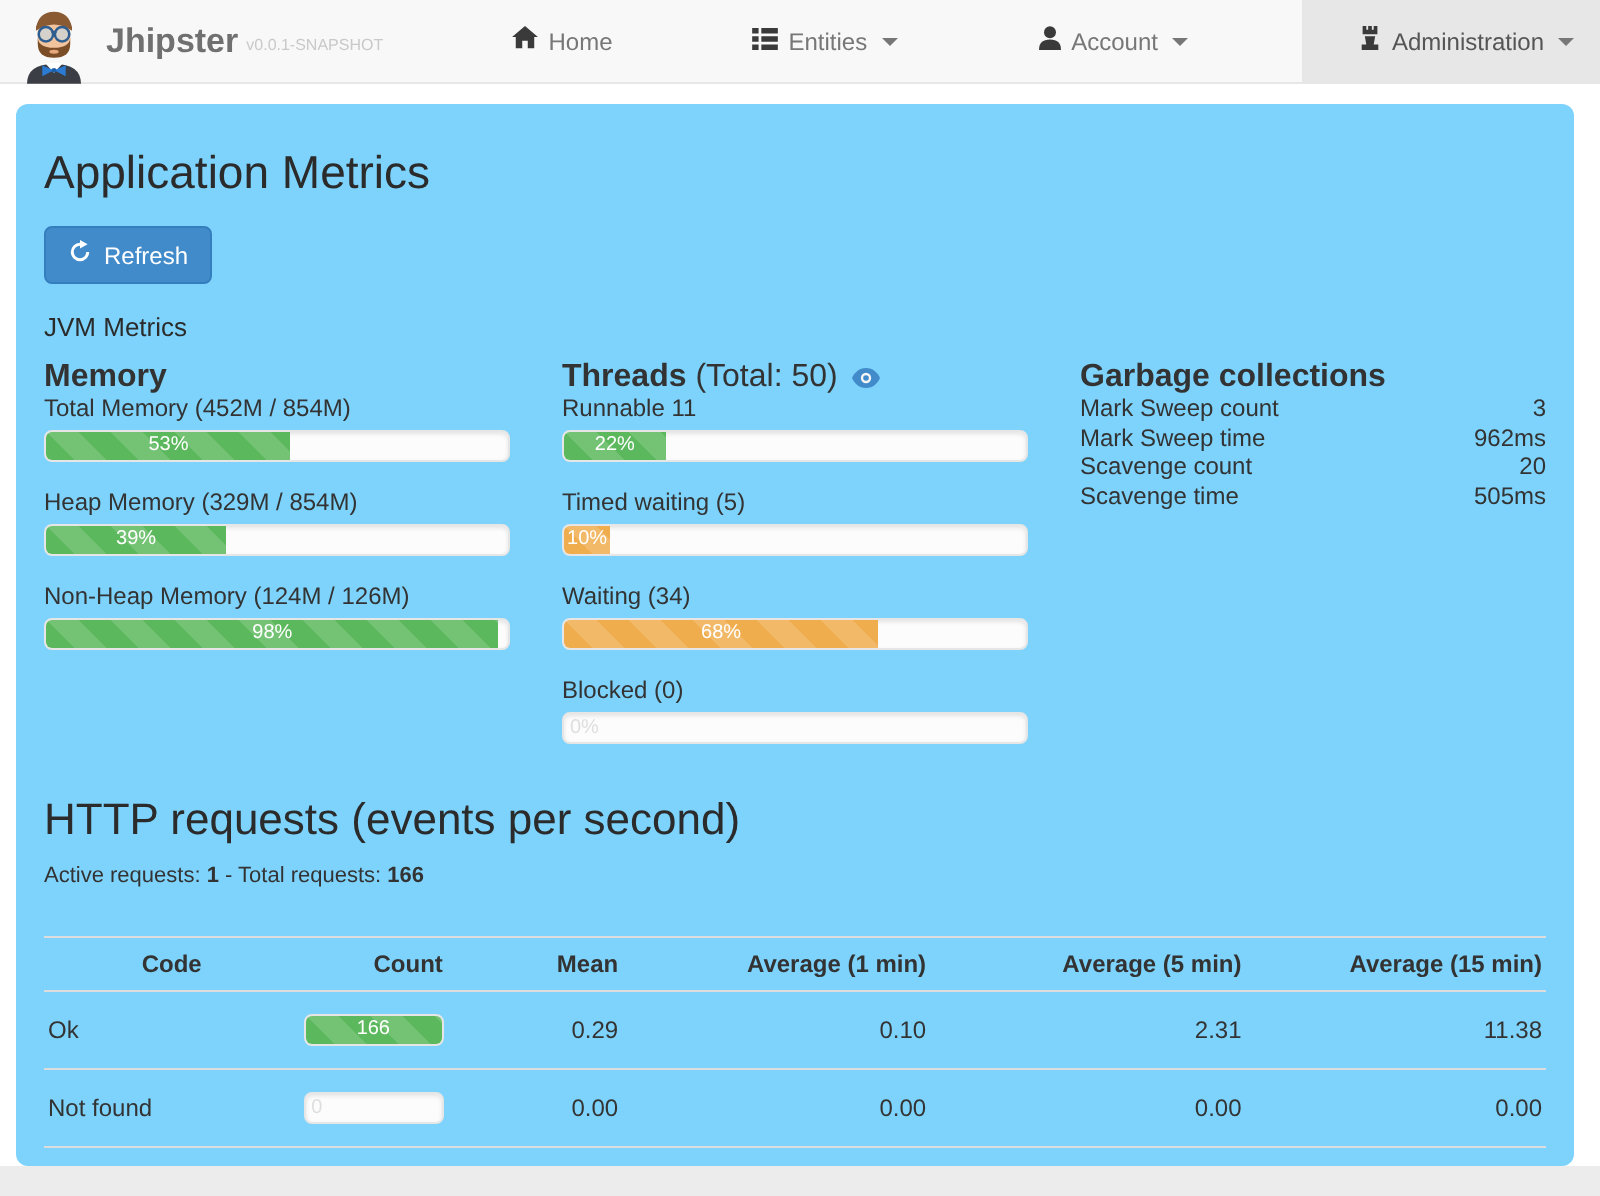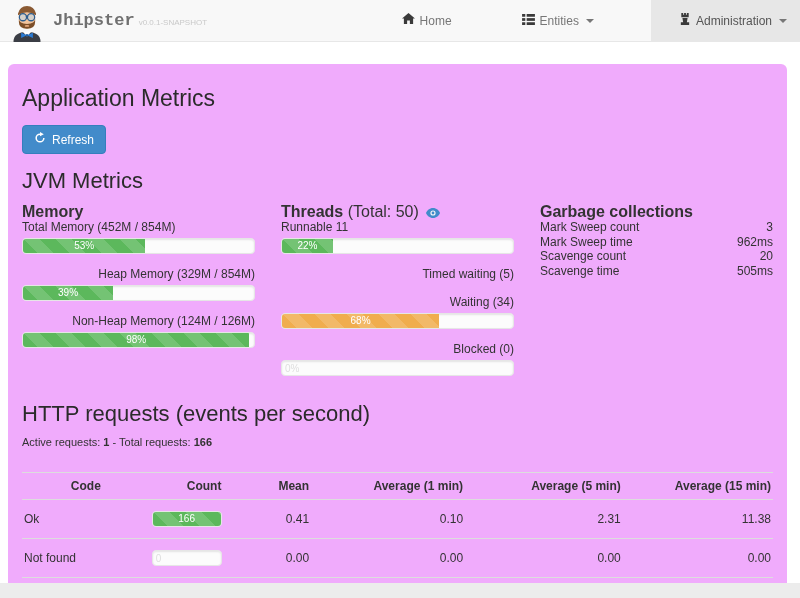--- a/index.html
+++ b/index.html
@@ -10,57 +10,57 @@
     font-size:12px; color:#333;
   }
   
   .navbar {
     position:absolute; top:0; left:0; width:800px; height:42px;
     background:#f8f8f8; border-bottom:1px solid #e7e7e7;
     display:flex; justify-content:space-between; align-items:center;
   }
   .brand { display:flex; align-items:center; padding-left:9px; cursor:pointer; }
   .avatar { width:36px; height:38px; margin-top:4px; flex:0 0 auto; }
-  .brand-name { font-size:17px; font-weight:bold; color:#707070; margin-left:8px;font-family:Liberation Mono, monospace; }
+  .brand-name { font-size:17px; font-weight:bold; color:#707070; margin-left:8px; }
   .brand-version { font-size:8px; color:#c9c9c9; margin-left:4px; margin-top:4px; }
   .nav { display:flex; height:41px; margin:0; padding:0; list-style:none;gap:44px; }
   .nav-item {
     display:flex; align-items:center; gap:5px; padding:0 13px;
     color:#777; font-size:12px; cursor:pointer; height:41px;
   }
   .nav-item.active { background:#e7e7e7; color:#555;padding-left:28px; }
   .nav-item svg { flex:0 0 auto; }
   .caret {
     display:inline-block; width:0; height:0; margin-left:2px;
     border-left:4px solid transparent; border-right:4px solid transparent;
     border-top:4px solid #777;
   }
   
   .content-panel {
-    position:absolute; top:64px; left:8px; width:779px; height:531px;
-    background:#f0abfc; border-radius:6px; padding:6px 14px; overflow:hidden;
+    position:absolute; top:52px; left:8px; width:779px; height:531px;
+    background:#7dd3fc; border-radius:6px; padding:6px 14px; overflow:hidden;
   }
   .footer-band { position:absolute; top:583px; left:0; width:800px; height:15px; background:#ececec; }
   
   .page-title { font-size:23px; font-weight:400; color:#2b2b2b; margin:15px 0 13px; }
   .btn-refresh {
     display:inline-flex; align-items:center; gap:6px;
     background:#428bca; border:1px solid #357ebd; border-radius:4px;
     color:#fff; font-size:12px; padding:6px 11px; cursor:pointer;
     font-family:"Liberation Sans", sans-serif;
   }
-  .section-title-jvm { font-size:22px; font-weight:400; color:#2b2b2b; margin:14px 0 7px; }
+  .section-title-jvm { font-size:13px; font-weight:400; color:#2b2b2b; margin:14px 0 7px; }
   .section-title-http { font-size:22px; font-weight:400; color:#2b2b2b; margin:25px 0 9px; }
   
   .jvm-grid { display:grid; grid-template-columns:1fr 1fr 1fr; column-gap:26px; }
   .col-head { font-weight:bold; font-size:16px; margin:3px 0 1px; line-height:15px; }
   .col-head .normal { font-weight:normal; }
   .col-head svg { vertical-align:-1px; margin-left:3px; cursor:pointer; }
   .bar-label { font-size:12px; margin:1px 0 3px; line-height:15px; }
-  .bar-label.spaced { margin-top:13px;text-align:right; }
+  .bar-label.spaced { margin-top:13px; }
   .progress {
     height:16px; background:#fcfcfc; border:1px solid #e6e6e6; border-radius:4px;
     box-shadow:inset 0 1px 2px rgba(0,0,0,.10); overflow:hidden; position:relative;
   }
   .progress-bar {
     height:100%; display:flex; align-items:center; justify-content:center;
     color:#fff; font-size:10px; line-height:14px;
     background-image:linear-gradient(45deg, rgba(255,255,255,.15) 25%, transparent 25%,
       transparent 50%, rgba(255,255,255,.15) 50%, rgba(255,255,255,.15) 75%, transparent 75%, transparent);
     background-size:32px 32px;
@@ -131,20 +131,32 @@
               <rect x="0" y="4.5" width="3.5" height="3"></rect>
               <rect x="5" y="4.5" width="9" height="3"></rect>
               <rect x="0" y="9" width="3.5" height="3"></rect>
               <rect x="5" y="9" width="9" height="3"></rect>
             </g>
           </svg>
       </span>
       <span>Entities</span>
       <span class="caret"></span>
     </li>
+    <li class="nav-item">
+      <span>
+        <svg viewBox="0 0 12 12" width="12" height="12">
+            <g fill="#3a3a3a">
+              <circle cx="6" cy="3.1" r="3"></circle>
+              <path d="M0.5 12 Q0.5 6.8 6 6.8 Q11.5 6.8 11.5 12 Z"></path>
+            </g>
+          </svg>
+      </span>
+      <span>Account</span>
+      <span class="caret"></span>
+    </li>
     <li class="nav-item active">
       <span>
         <svg viewBox="0 0 12 13" width="12" height="12">
             <path fill="#3a3a3a" d="M2 0h2v2h1V0h2v2h1V0h2v4.5H2zM3.2 5.5h5.6L8 10h2.5v3H1.5v-3H4z"></path>
           </svg>
       </span>
       <span>Administration</span>
       <span class="caret"></span>
     </li>
   </ul>
@@ -207,20 +219,25 @@
       </div>
 
       <div class="bar-label">Runnable 11</div>
       <div class="progress">
         <div class="progress-bar green" style="width: 22%; align-items: center;">
           <span>22%</span>
         </div>
       </div>
 
       <div class="bar-label spaced">Timed waiting (5)</div>
+      <div class="progress">
+        <div class="progress-bar orange" style="width: 10%;">
+          <span>10%</span>
+        </div>
+      </div>
 
       <div class="bar-label spaced">Waiting (34)</div>
       <div class="progress">
         <div class="progress-bar orange" style="width: 68%;">
           <span>68%</span>
         </div>
       </div>
 
       <div class="bar-label spaced">Blocked (0)</div>
       <div class="progress">
@@ -274,21 +291,21 @@
     <tbody>
       <tr>
         <td>Ok</td>
         <td>
           <div class="progress mini">
             <div class="progress-bar green" style="width: 100%;">
               <span>166</span>
             </div>
           </div>
         </td>
-        <td class="ta-r">0.41</td>
+        <td class="ta-r">0.29</td>
         <td class="ta-r">0.10</td>
         <td class="ta-r">2.31</td>
         <td class="ta-r">11.38</td>
       </tr>
       <tr>
         <td>Not found</td>
         <td>
           <div class="progress mini">
             <span class="zero-label">0</span>
           </div>

